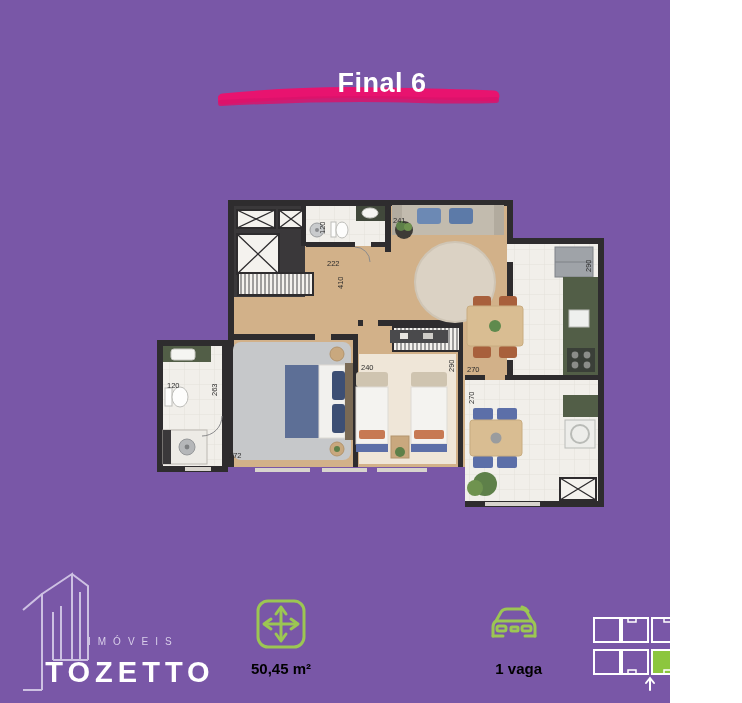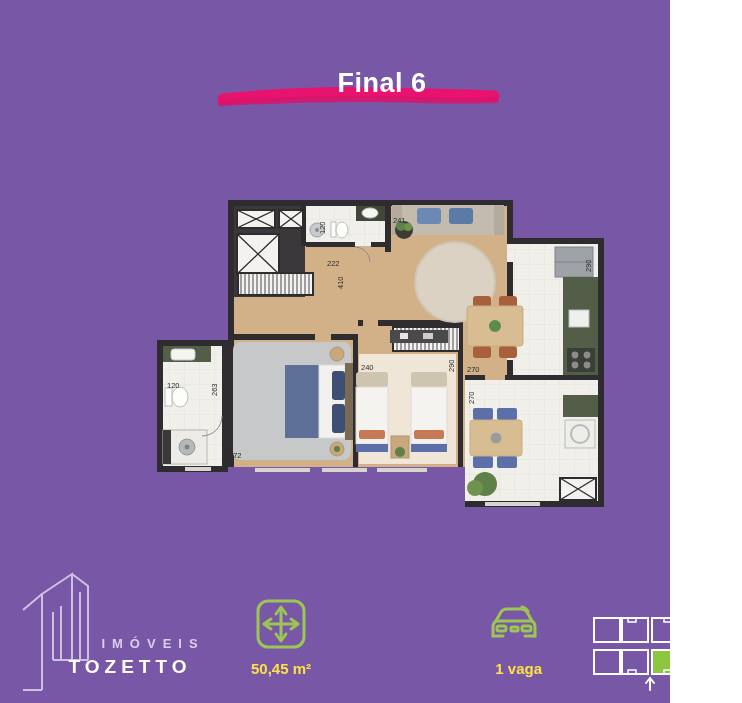--- a/index.html
+++ b/index.html
@@ -16,28 +16,28 @@
   .disclaimer{position:absolute;left:672px;top:66px;height:190px;
       writing-mode:vertical-rl;transform:rotate(180deg);
       font-size:7px;letter-spacing:0.55px;color:rgba(255,255,255,0.82);}
 
   
   .plan{position:absolute;left:155px;top:190px;}
   .plan text.m{font-family:"Liberation Sans",sans-serif;font-size:7.5px;fill:#2b2b2b;}
 
   
   .logo-art{position:absolute;left:12px;top:548px;}
-  .logo-sub{position:absolute;left:88px;top:636px;width:130px;text-align:center;
-      color:#D9CFEA;font-size:13px;letter-spacing:7px;font-weight:700;}
+  .logo-sub{position:absolute;left:88px;top:636px;width:130px;
+      color:#D9CFEA;font-size:10px;letter-spacing:7px;font-weight:400;}
   .logo-name{position:absolute;left:30px;top:656px;width:200px;text-align:center;
-      color:#ffffff;font-size:19px;font-weight:700;letter-spacing:5px;}
+      color:#ffffff;font-size:29px;font-weight:700;letter-spacing:5px;}
 
   .spec{position:absolute;width:120px;text-align:center;}
   .spec .ic{display:inline-block;}
-  .spec .lbl{margin-top:4px;color:#fde047;font-size:15px;font-weight:600;}
+  .spec .lbl{margin-top:4px;color:#000000;font-size:15px;font-weight:600;}
   #spec-area{left:221px;top:596px;}
   #spec-rooms{left:318px;top:596px;}
   #spec-park{left:422px;top:596px;text-align:right;}
 
   .locator{position:absolute;left:588px;top:608px;}
 </style>
 </head>
 <body>
 
 <div class="stage">

